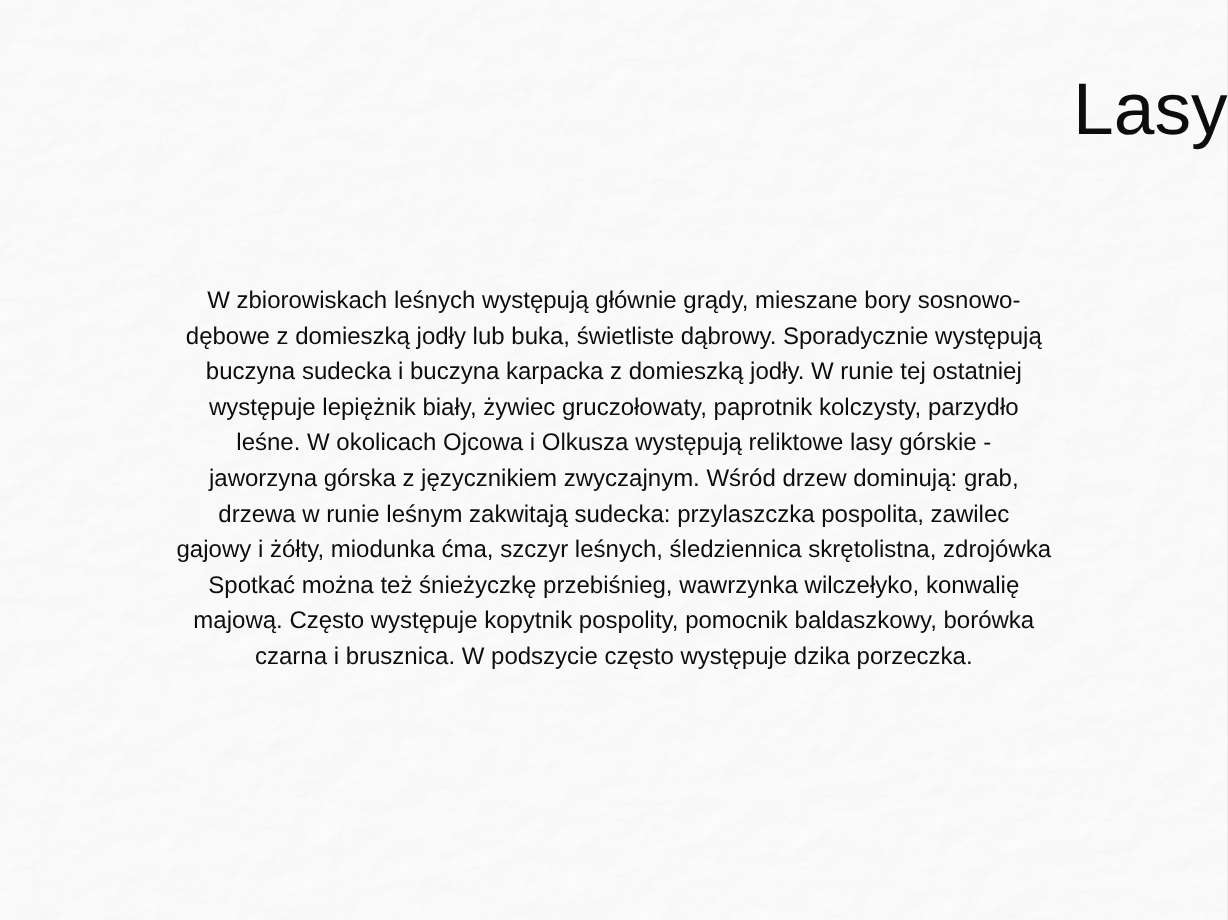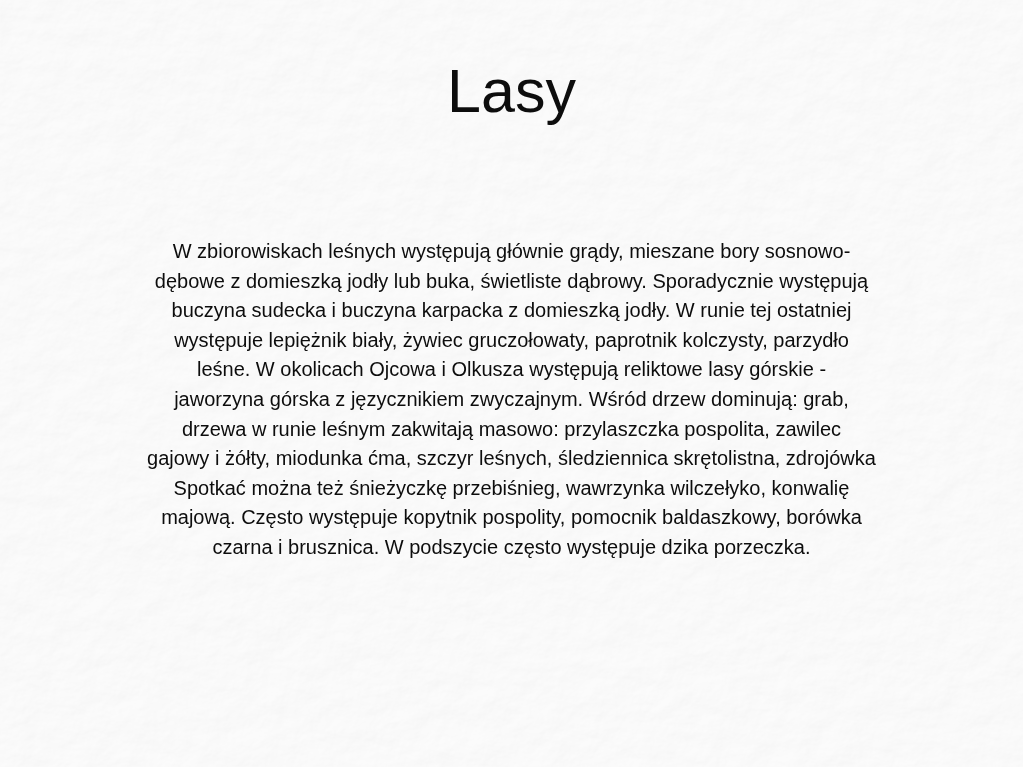--- a/index.html
+++ b/index.html
@@ -21,21 +21,21 @@
     left: 0;
     width: 1023px;
     height: 767px;
     display: block;
   }
   .slide-title {
     position: absolute;
     top: 56px;
     left: 0;
     width: 100%;
-    text-align: center;
+    text-align: right;
     font-size: 61px;
     font-weight: 400;
     line-height: 1.18;
     color: #0d0d0d;
     letter-spacing: 0px;
   }
   .slide-body {
     position: absolute;
     top: 237px;
     left: 0;
@@ -75,20 +75,20 @@
 
   <div class="slide-title">Lasy</div>
 
   <div class="slide-body">
     <div class="para-line">W zbiorowiskach leśnych występują głównie grądy, mieszane bory sosnowo-</div>
     <div class="para-line">dębowe z domieszką jodły lub buka, świetliste dąbrowy. Sporadycznie występują</div>
     <div class="para-line">buczyna sudecka i buczyna karpacka z domieszką jodły. W runie tej ostatniej</div>
     <div class="para-line">występuje lepiężnik biały, żywiec gruczołowaty, paprotnik kolczysty, parzydło</div>
     <div class="para-line">leśne. W okolicach Ojcowa i Olkusza występują reliktowe lasy górskie -</div>
     <div class="para-line">jaworzyna górska z języcznikiem zwyczajnym. Wśród drzew dominują: grab,</div>
-    <div class="para-line">drzewa w runie leśnym zakwitają masowo: przylaszczka pospolita, zawilec</div>
+    <div class="para-line">drzewa w runie leśnym zakwitają sudecka: przylaszczka pospolita, zawilec</div>
     <div class="para-line">gajowy i żółty, miodunka ćma, szczyr leśnych, śledziennica skrętolistna, zdrojówka</div>
     <div class="para-line">Spotkać można też śnieżyczkę przebiśnieg, wawrzynka wilczełyko, konwalię</div>
     <div class="para-line">majową. Często występuje kopytnik pospolity, pomocnik baldaszkowy, borówka</div>
     <div class="para-line">czarna i brusznica. W podszycie często występuje dzika porzeczka.</div>
   </div>
 
 </div>
 
 </body></html>

